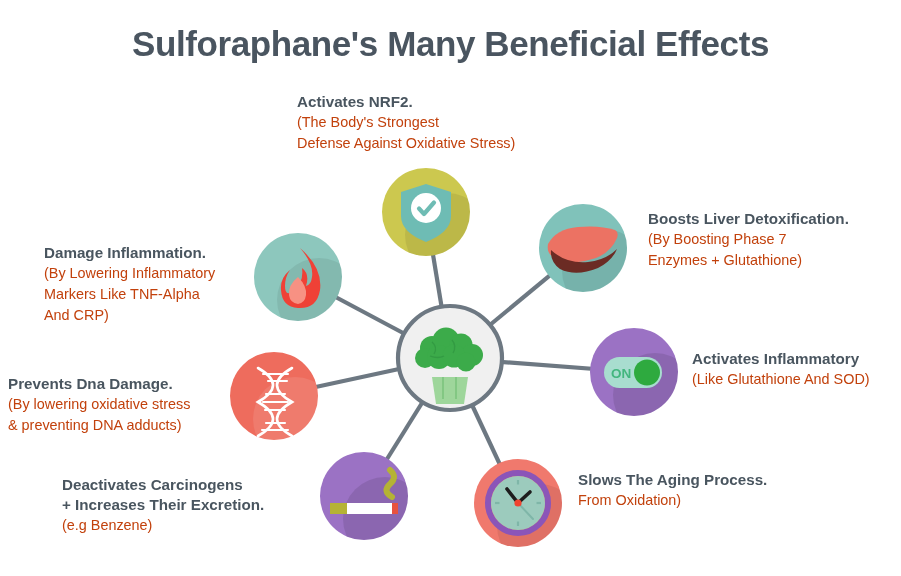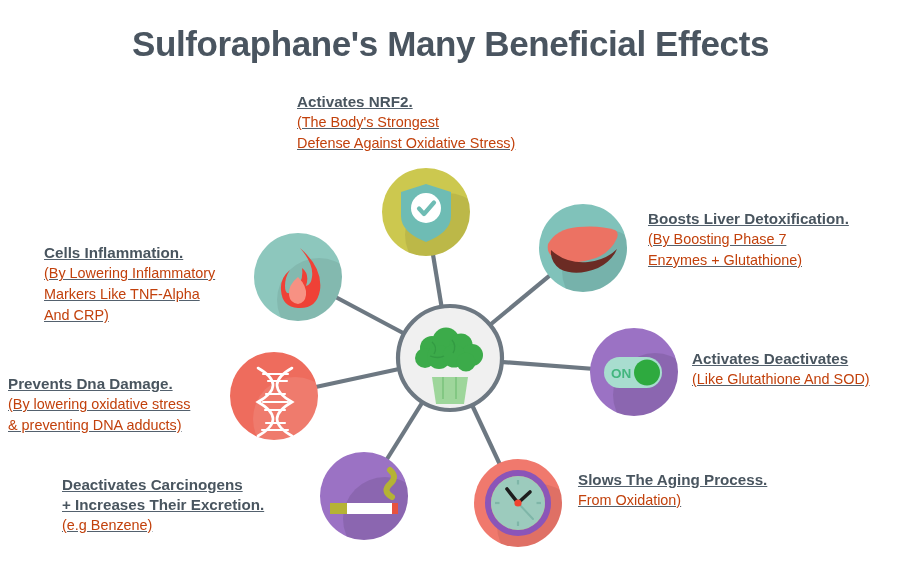--- a/index.html
+++ b/index.html
@@ -33,21 +33,20 @@
   svg#graph {
     position: absolute;
     left: 0;
     top: 0;
     width: 901px;
     height: 576px;
   }
   .label {
     position: absolute;
     color: #53616e;
-    text-decoration: underline;
   }
   .label .headline {
     font-size: 15.2px;
     font-weight: bold;
     color: #49555f;
     line-height: 20px;
     white-space: nowrap;
   }
   .label .sub {
     font-size: 14.4px;
@@ -225,21 +224,21 @@
     <div class="sub">Defense Against Oxidative Stress)</div>
   </div>
 
   <div class="label right" style="left:648px; top:209px;">
     <div class="headline">Boosts Liver Detoxification.</div>
     <div class="sub">(By Boosting Phase 7</div>
     <div class="sub">Enzymes + Glutathione)</div>
   </div>
 
   <div class="label right" style="left:692px; top:349px;">
-    <div class="headline">Activates Deactivates</div>
+    <div class="headline">Activates Inflammatory</div>
     <div class="sub">(Like Glutathione And SOD)</div>
   </div>
 
   <div class="label right" style="left:578px; top:470px;">
     <div class="headline">Slows The Aging Process.</div>
     <div class="sub">From Oxidation)</div>
   </div>
 
   <div class="label left" style="left:62px; top:475px;">
     <div class="headline">Deactivates Carcinogens</div>
@@ -247,19 +246,19 @@
     <div class="sub">(e.g Benzene)</div>
   </div>
 
   <div class="label left" style="left:8px; top:374px;">
     <div class="headline">Prevents Dna Damage.</div>
     <div class="sub">(By lowering oxidative stress</div>
     <div class="sub">&amp; preventing DNA adducts)</div>
   </div>
 
   <div class="label left" style="left:44px; top:243px;">
-    <div class="headline">Cells Inflammation.</div>
+    <div class="headline">Damage Inflammation.</div>
     <div class="sub">(By Lowering Inflammatory</div>
     <div class="sub">Markers Like TNF-Alpha</div>
     <div class="sub">And CRP)</div>
   </div>
 
 </div>
 
 </body></html>

